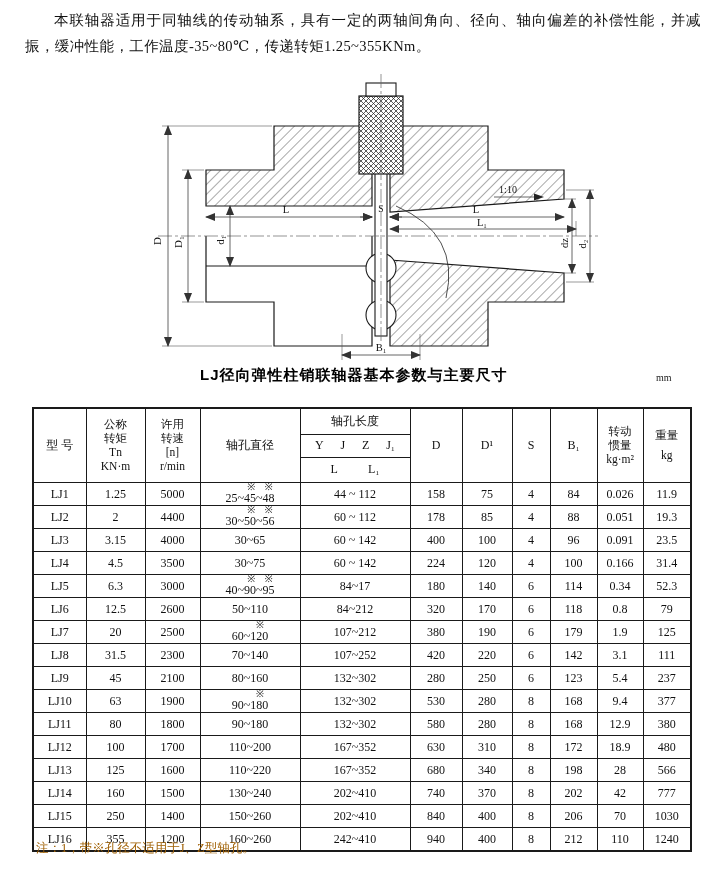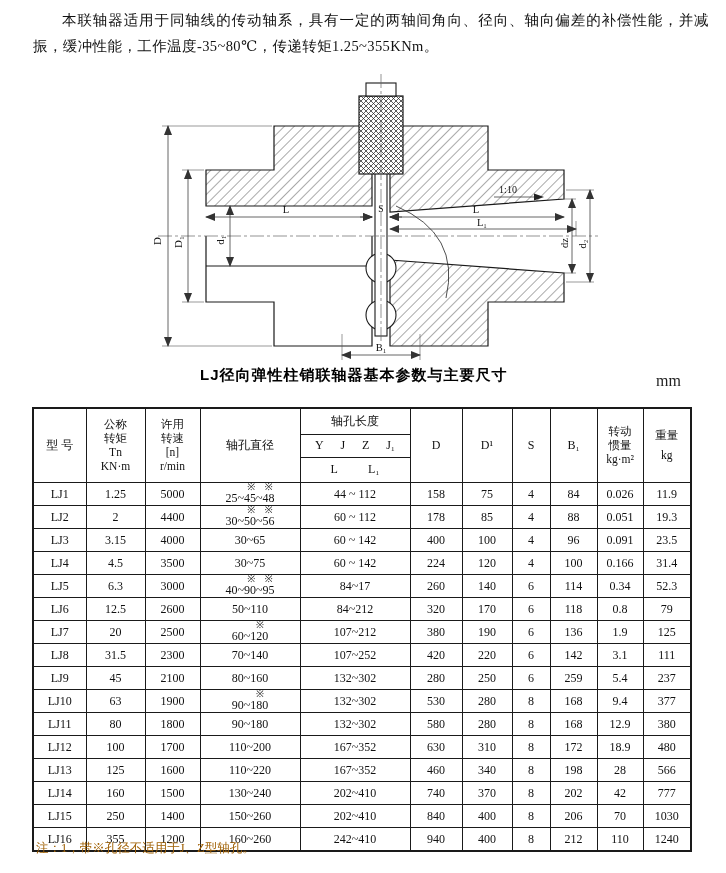--- a/index.html
+++ b/index.html
@@ -1,32 +1,32 @@
 <!DOCTYPE html>
 <html><head>
 <meta charset="utf-8">
 <style>
   html,body { margin:0; padding:0; background:#ffffff; }
   body {
     width:726px; height:873px; position:relative; overflow:hidden;
     font-family:"Liberation Serif","DejaVu Serif",serif; color:#111;
   }
   .intro {
-    position:absolute; top:7px; left:33px; width:676px;
+    position:absolute; top:7px; left:25px; width:676px;
     font-size:14.5px; line-height:26px; letter-spacing:0.4px;
     text-align:justify; text-indent:2em;
   }
   .drawing { position:absolute; top:66px; left:146px; width:460px; height:298px; }
   .title-row { position:absolute; top:366px; left:0; width:588px; height:24px; }
   .tbl-title {
     position:absolute; left:200px; top:0;
     font-family:"Liberation Sans","DejaVu Sans",sans-serif;
     font-weight:bold; font-size:15px; letter-spacing:1px; color:#000;
   }
-  .unit { position:absolute; left:656px; top:6px; font-size:16px; color:#222; }
+  .unit { position:absolute; left:656px; top:6px; font-size:10px; color:#222; }
   .table-wrap { position:absolute; top:407px; left:32px; }
   table { border-collapse:collapse; table-layout:fixed; }
   th, td {
     border:1px solid #1a1a1a; text-align:center; vertical-align:middle;
     padding:0; font-weight:normal; font-size:12px; color:#111;
     font-family:"Liberation Serif","DejaVu Serif",serif;
     overflow:hidden;
   }
   table { border:2px solid #1a1a1a; }
   thead th { font-size:12px; }
@@ -257,21 +257,21 @@
         </tr>
         <tr>
           <td>LJ5</td>
           <td>6.3</td>
           <td>3000</td>
           <td>
             <div class="marks">※　※</div>
             <div class="bore-2l">40~90~95</div>
           </td>
           <td>84~17</td>
-          <td>260</td>
+          <td>180</td>
           <td>140</td>
           <td>6</td>
           <td>114</td>
           <td>0.34</td>
           <td>52.3</td>
         </tr>
         <tr>
           <td>LJ6</td>
           <td>12.5</td>
           <td>2600</td>
@@ -289,21 +289,21 @@
           <td>20</td>
           <td>2500</td>
           <td>
             <div class="marks">※</div>
             <div class="bore-2l">60~120</div>
           </td>
           <td>107~212</td>
           <td>380</td>
           <td>190</td>
           <td>6</td>
-          <td>136</td>
+          <td>179</td>
           <td>1.9</td>
           <td>125</td>
         </tr>
         <tr>
           <td>LJ8</td>
           <td>31.5</td>
           <td>2300</td>
           <td>70~140</td>
           <td>107~252</td>
           <td>420</td>
@@ -315,21 +315,21 @@
         </tr>
         <tr>
           <td>LJ9</td>
           <td>45</td>
           <td>2100</td>
           <td>80~160</td>
           <td>132~302</td>
           <td>280</td>
           <td>250</td>
           <td>6</td>
-          <td>259</td>
+          <td>123</td>
           <td>5.4</td>
           <td>237</td>
         </tr>
         <tr>
           <td>LJ10</td>
           <td>63</td>
           <td>1900</td>
           <td>
             <div class="marks">※</div>
             <div class="bore-2l">90~180</div>
@@ -367,21 +367,21 @@
           <td>172</td>
           <td>18.9</td>
           <td>480</td>
         </tr>
         <tr>
           <td>LJ13</td>
           <td>125</td>
           <td>1600</td>
           <td>110~220</td>
           <td>167~352</td>
-          <td>460</td>
+          <td>680</td>
           <td>340</td>
           <td>8</td>
           <td>198</td>
           <td>28</td>
           <td>566</td>
         </tr>
         <tr>
           <td>LJ14</td>
           <td>160</td>
           <td>1500</td>

